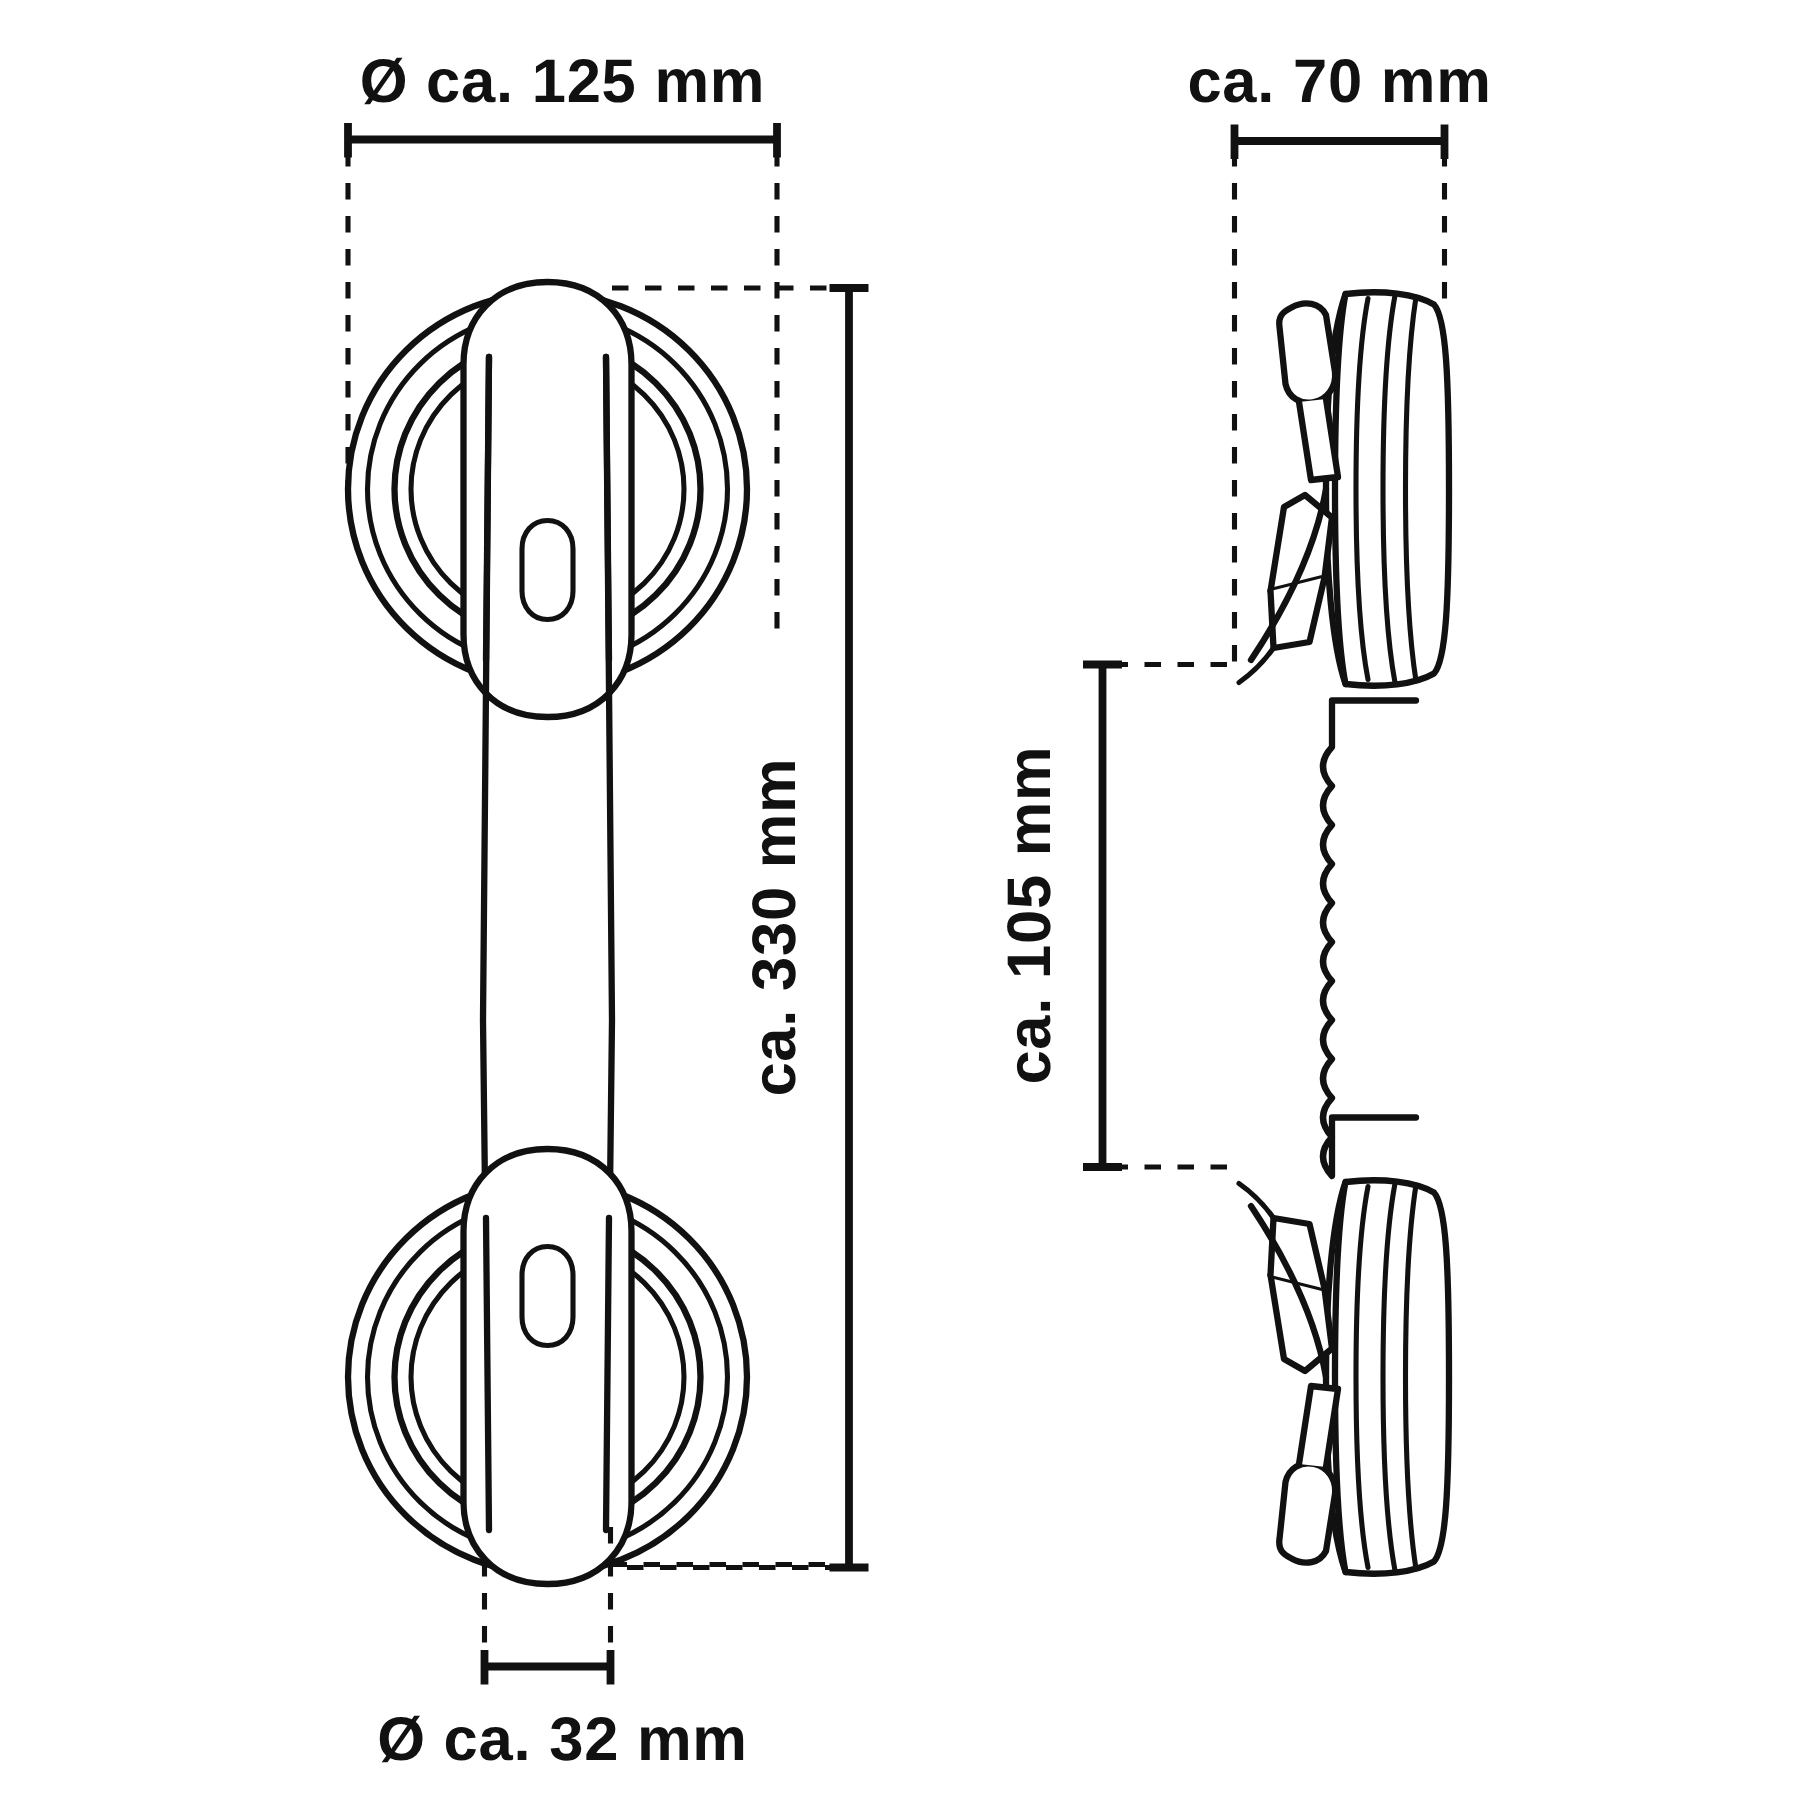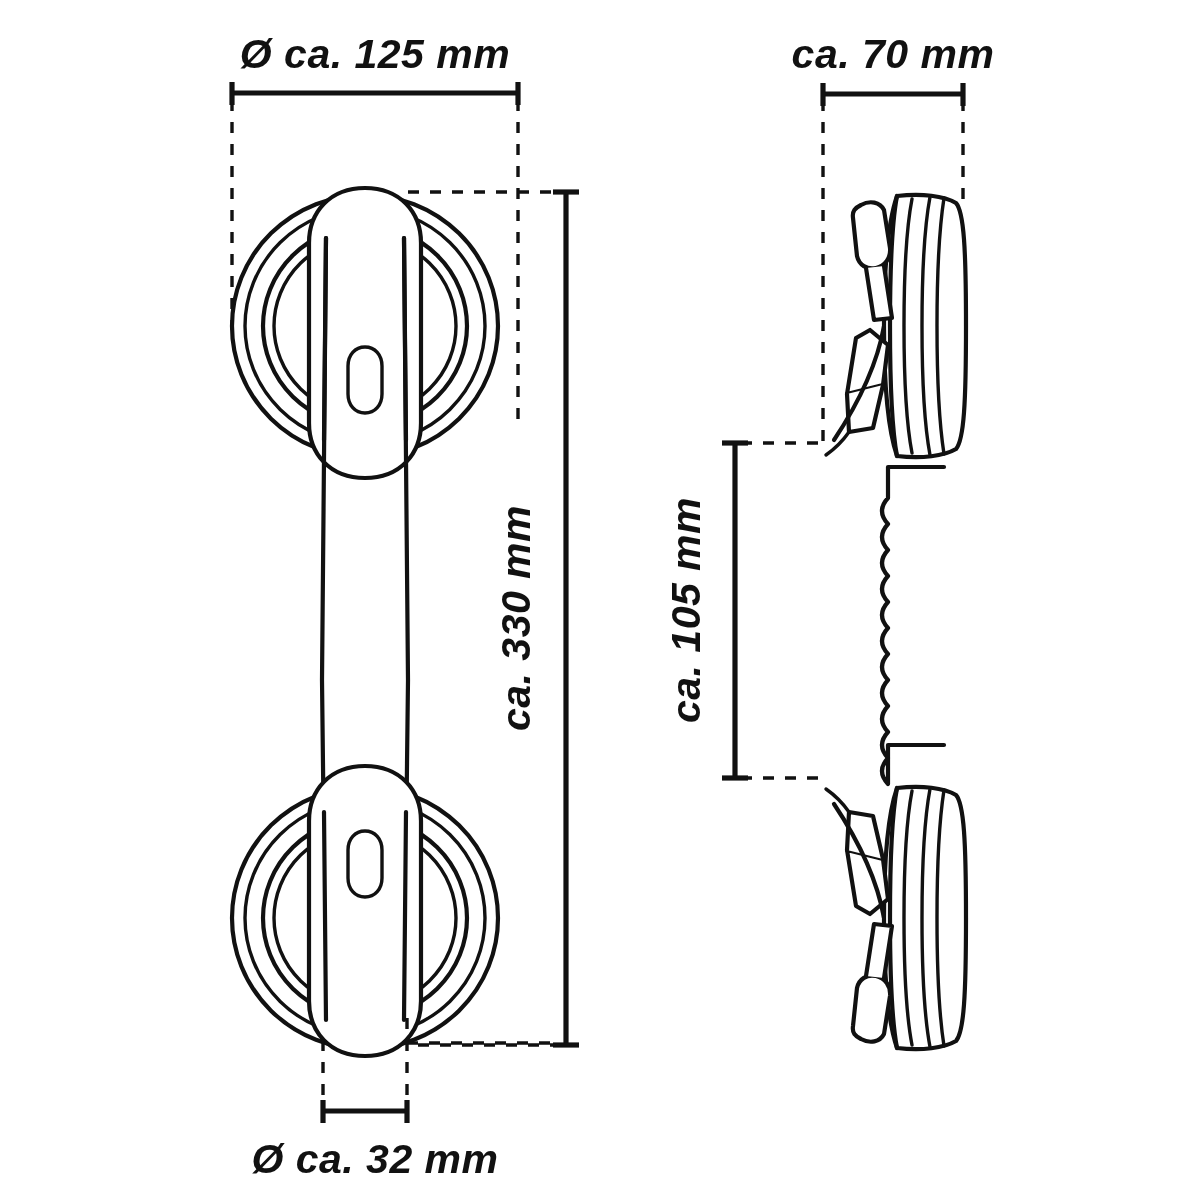--- a/index.html
+++ b/index.html
@@ -11,21 +11,20 @@
     width: 1200px;
     height: 1200px;
     font-family: "Liberation Sans", sans-serif;
     overflow: hidden;
   }
   #sheet {
     position: relative;
     width: 1200px;
     height: 880px;
     background: #c4b5fd;
-    font-style: italic;
   }
   #drawing {
     position: absolute;
     top: 0;
     left: 0;
     width: 1200px;
     height: 1200px;
     display: block;
   }
   .dim-label {

